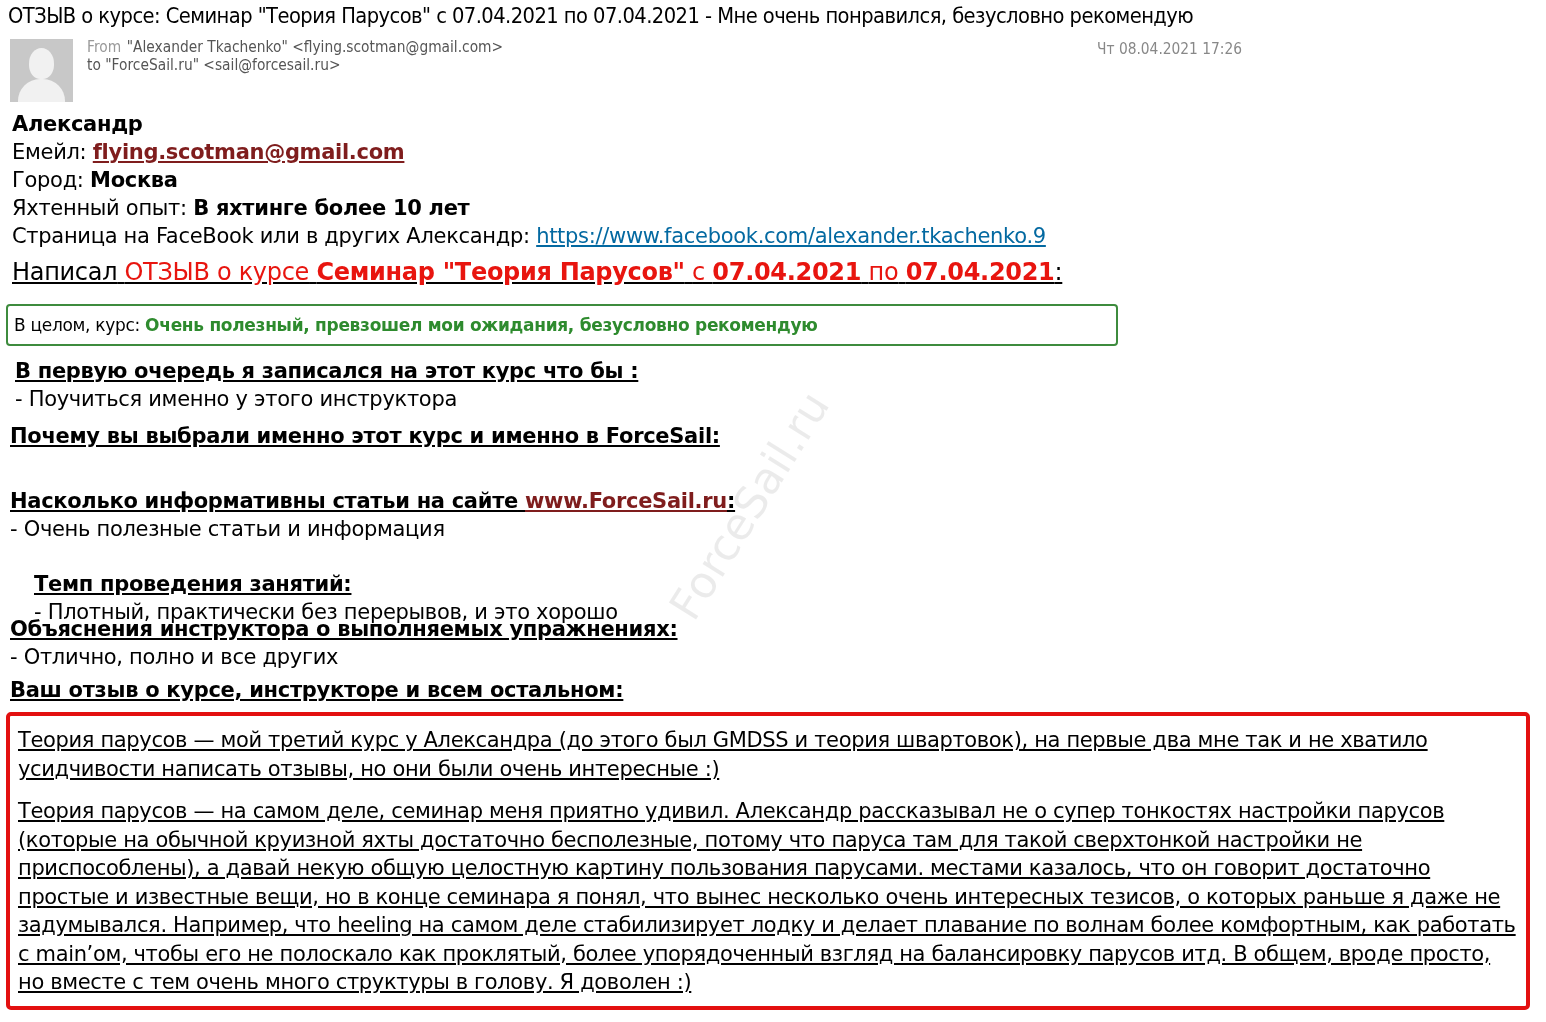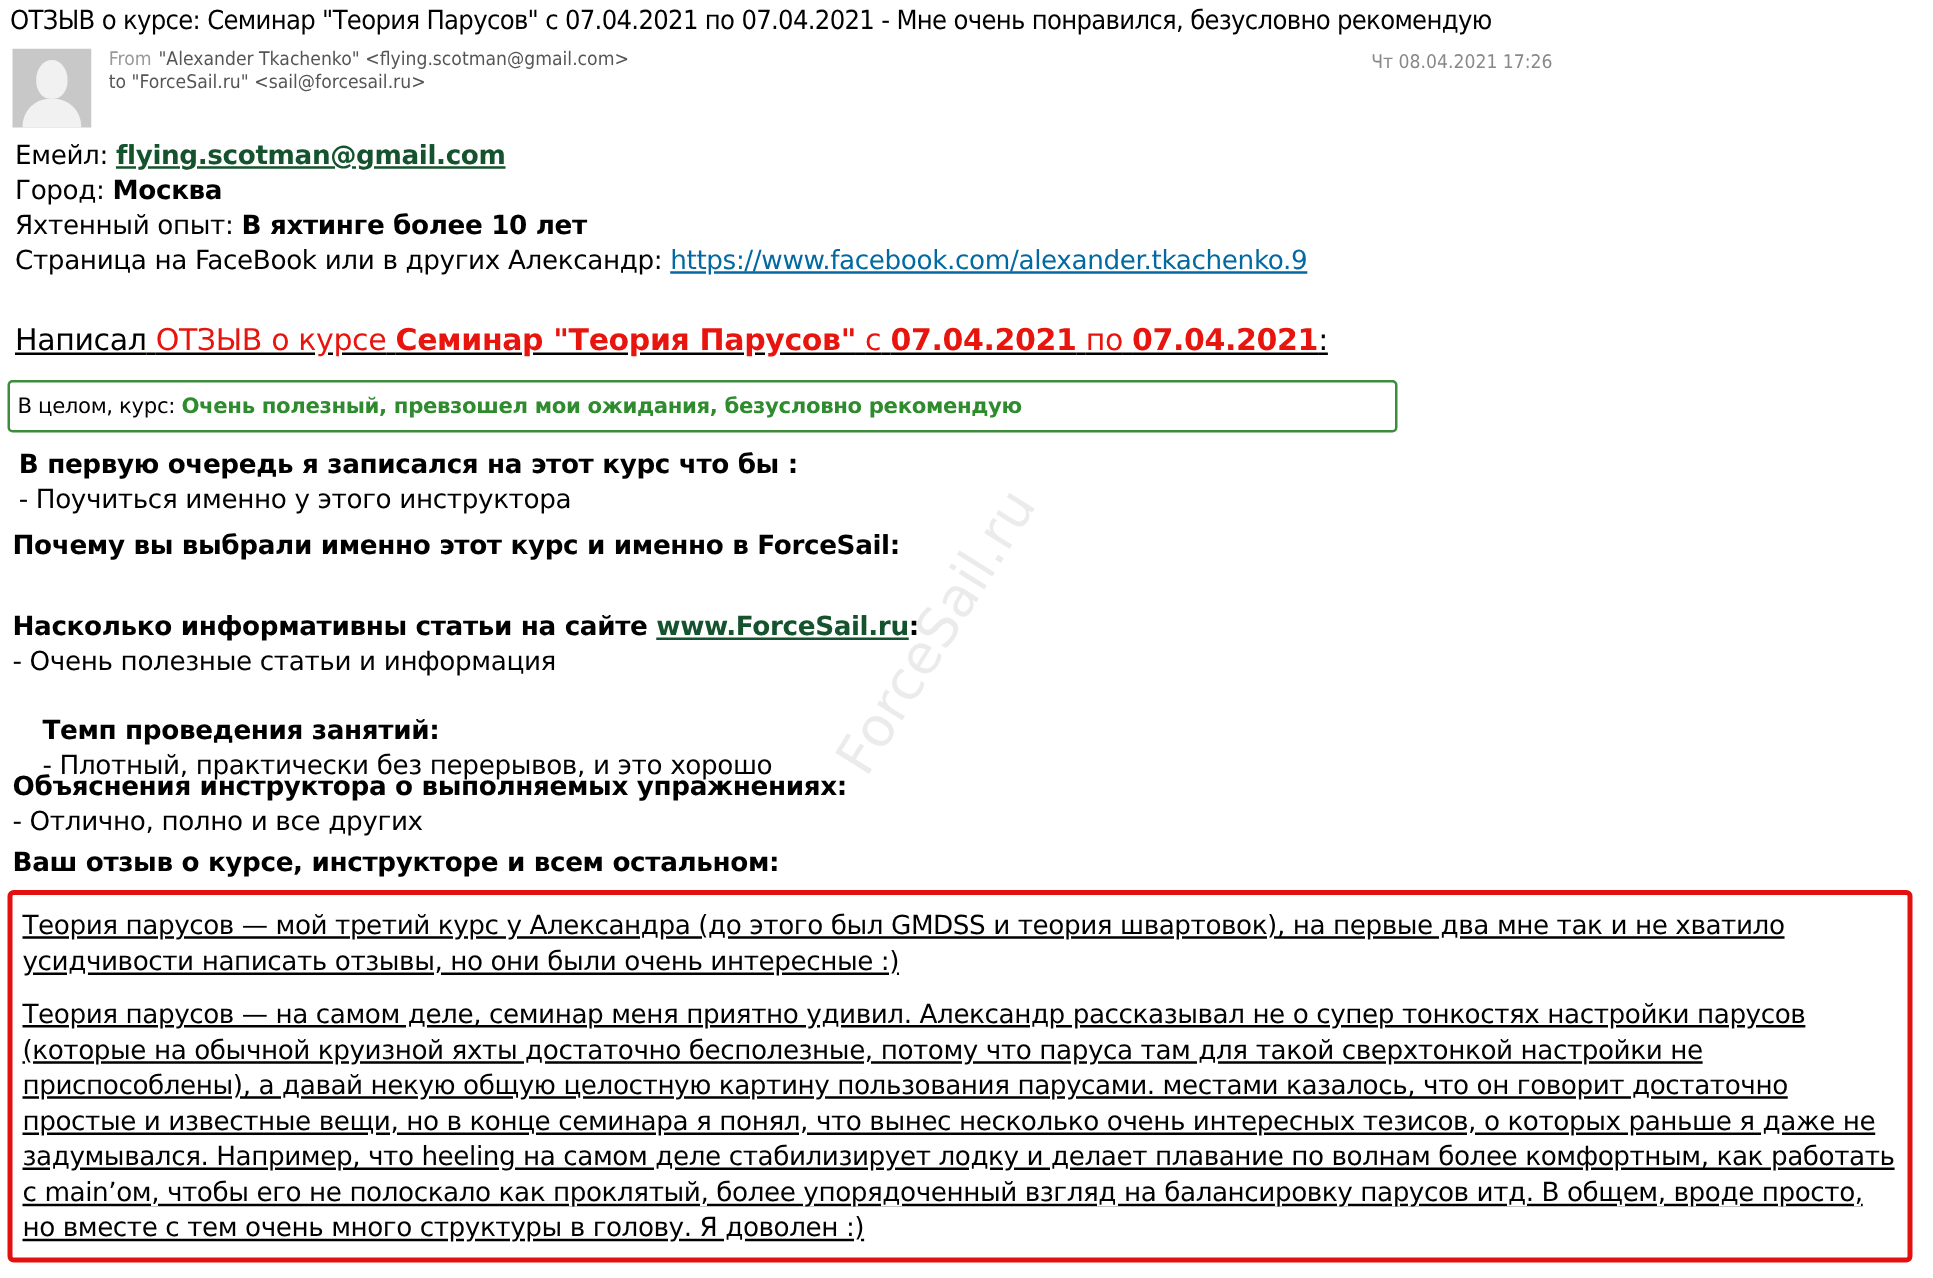--- a/index.html
+++ b/index.html
@@ -11,30 +11,30 @@
   .avatar .head { position:absolute; left:19px; top:9px; width:25px; height:31px; background:#f1f1f1; border-radius:50% 50% 45% 45%; }
   .avatar .body { position:absolute; left:8px; top:40px; width:47px; height:30px; background:#f1f1f1; border-radius:22px 22px 0 0; }
   .meta { position:absolute; left:87px; top:38px; font-size:15px; color:#555; line-height:18px;
           transform:scaleX(0.92); transform-origin:left top; white-space:nowrap; }
   .meta .lbl { color:#999; margin-right:6px; }
   .date { position:absolute; left:1097px; top:40px; font-size:15px; color:#888; transform:scaleX(0.92); transform-origin:left top; white-space:nowrap; }
   .info { position:absolute; left:12px; top:110px; font-size:21px; line-height:28px; letter-spacing:-0.3px; }
   .info div { white-space:nowrap; }
   .info b { font-weight:bold; }
   a.link { color:#0369a1; }
-  a.blue { color:#14532d; font-weight:bold; }
+  a.blue { color:#7f1d1d; font-weight:bold; }
   .wrote { position:absolute; left:12px; top:258px; font-size:24px; letter-spacing:-0.3px; white-space:nowrap;
            text-decoration:underline; }
   .red { color:#e8150f; }
   .redb { color:#e8150f; font-weight:bold; }
   .overall { position:absolute; left:6px; top:304px; width:1102px; height:38px; border:2px solid #3d8b3d; border-radius:4px;
              font-size:17px; line-height:38px; padding-left:6px; box-sizing:content-box; white-space:nowrap; letter-spacing:-0.3px; }
   .overall .val { color:#2e8b2e; font-weight:bold; }
   .qa { position:absolute; left:10px; font-size:21px; letter-spacing:-0.3px; white-space:nowrap; }
-  .qa .q { font-weight:bold; line-height:28px; }
+  .qa .q { font-weight:bold; line-height:28px;text-decoration:underline; }
   .qa .a { line-height:28px; }
   .review { position:absolute; left:6px; top:712px; width:1524px; height:298px; border:4px solid #e31010; border-radius:5px;
             font-size:21px; line-height:28.5px; padding:10px 8px 0 8px; box-sizing:border-box; letter-spacing:-0.35px;text-decoration:underline; }
   .review p { margin:0 0 14px 0; }
   .watermark { position:absolute; left:620px; top:480px; font-size:44px; color:rgba(0,0,0,0.08);
                transform:rotate(-58deg); transform-origin:center; white-space:nowrap; pointer-events:none; }
 </style>
 </head>
 <body>
 
@@ -51,20 +51,21 @@
   </div>
   <div>
     <span>to</span>
     <span>"ForceSail.ru" &lt;sail@forcesail.ru&gt;</span>
   </div>
 </div>
 
 <div class="date">Чт 08.04.2021 17:26</div>
 
 <div class="info">
+  <div><b>Александр</b></div>
   <div><span>Емейл:</span> <a class="blue" href="#">flying.scotman@gmail.com</a></div>
   <div><span>Город:</span> <b>Москва</b></div>
   <div><span>Яхтенный опыт:</span> <b>В яхтинге более 10 лет</b></div>
   <div><span>Страница на FaceBook или в других Александр:</span> <a class="link" href="#">https://www.facebook.com/alexander.tkachenko.9</a></div>
 </div>
 
 <div class="wrote">
   <span>Написал</span>
   <span class="red">ОТЗЫВ о курсе</span>
   <span class="redb">Семинар "Теория Парусов"</span>

